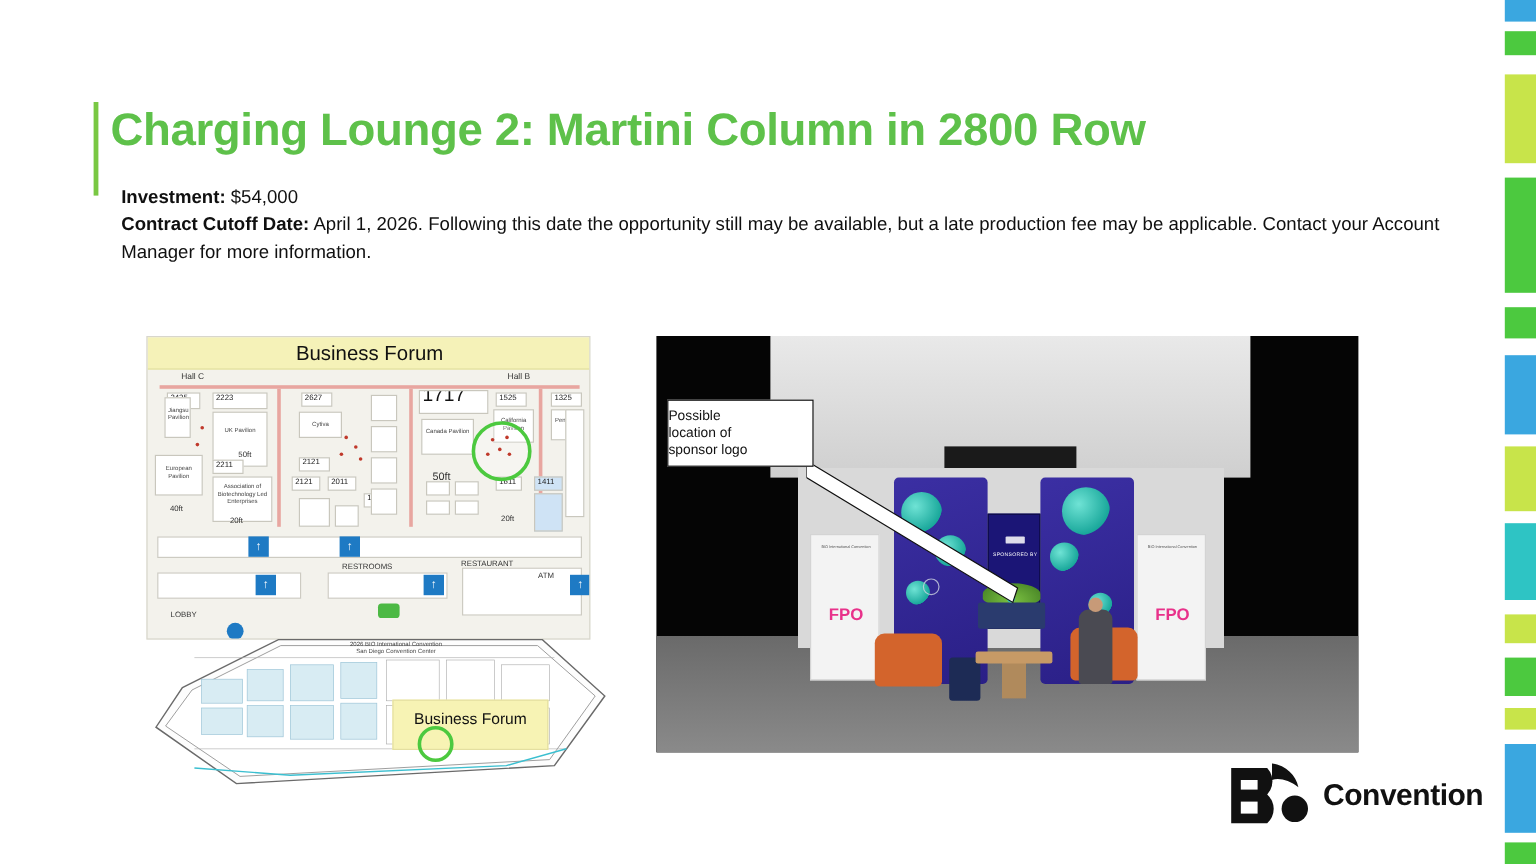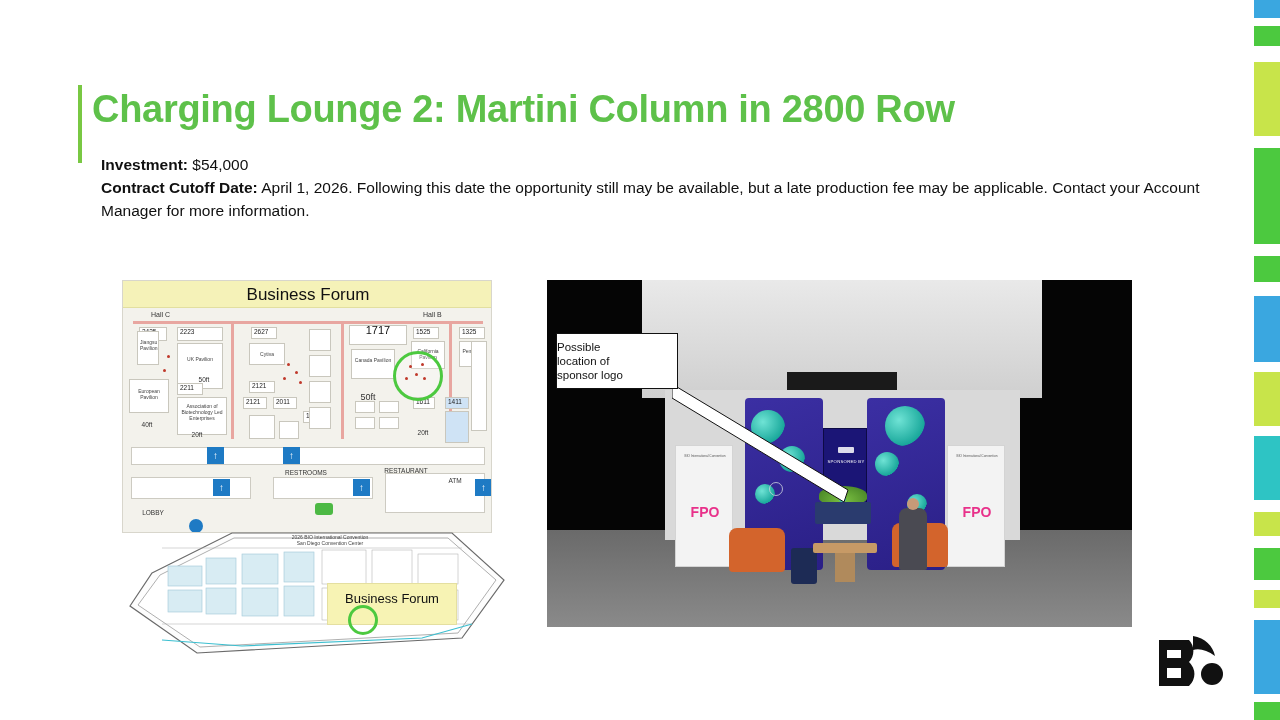--- a/index.html
+++ b/index.html
@@ -88,21 +88,21 @@
     position: absolute;
     background: #ffffff;
     border: 1px solid #c9c7bd;
     font-size: 5px;
     color: #444;
     padding: 1px 2px;
     overflow: hidden;
     line-height: 6px;
   }
   .fp-booth.num { font-size: 6.5px; color: #222; }
-  .fp-booth.big { font-size: 11px; color: #111; text-align: center; }
+  .fp-booth.big { font-size: 16px; color: #111; text-align: left; }
   .fp-booth.blue { background: #cfe3f5; }
   .fp-label-c {
     position: absolute;
     font-size: 6.5px;
     text-align: center;
     color: #333;
     line-height: 8px;
   }
   .fp-circle {
     position: absolute;
@@ -571,16 +571,17 @@
     <div class="bio-mark">
       <svg width="72" height="54" viewBox="0 0 72 54">
         <path d="M4 4 h30 a16 16 0 0 1 0 22 a16 16 0 0 1 0 24 H4 Z" fill="#111"></path>
         <path d="M38 0 c12 2 20 10 22 20 c-8 -6 -16 -8 -22 -6 Z" fill="#111"></path>
         <circle cx="57" cy="38" r="11" fill="#111"></circle>
         <rect x="12" y="14" width="14" height="8" fill="#fff"></rect>
         <rect x="12" y="32" width="14" height="10" fill="#fff"></rect>
       </svg>
     </div>
     <div class="bio-text">
+      <div>Convention</div>
     </div>
   </div>
 
 </div>
 
 </body></html>

